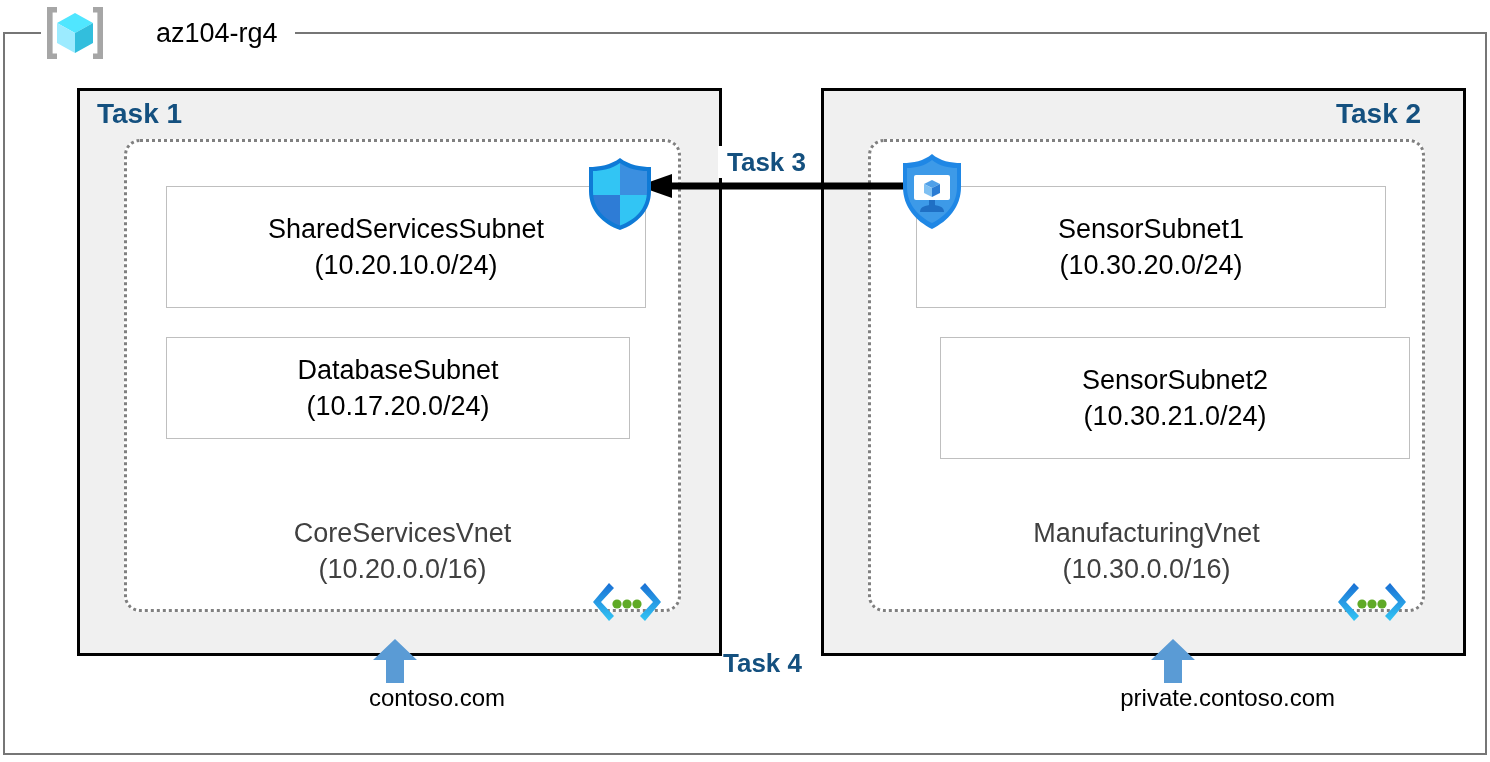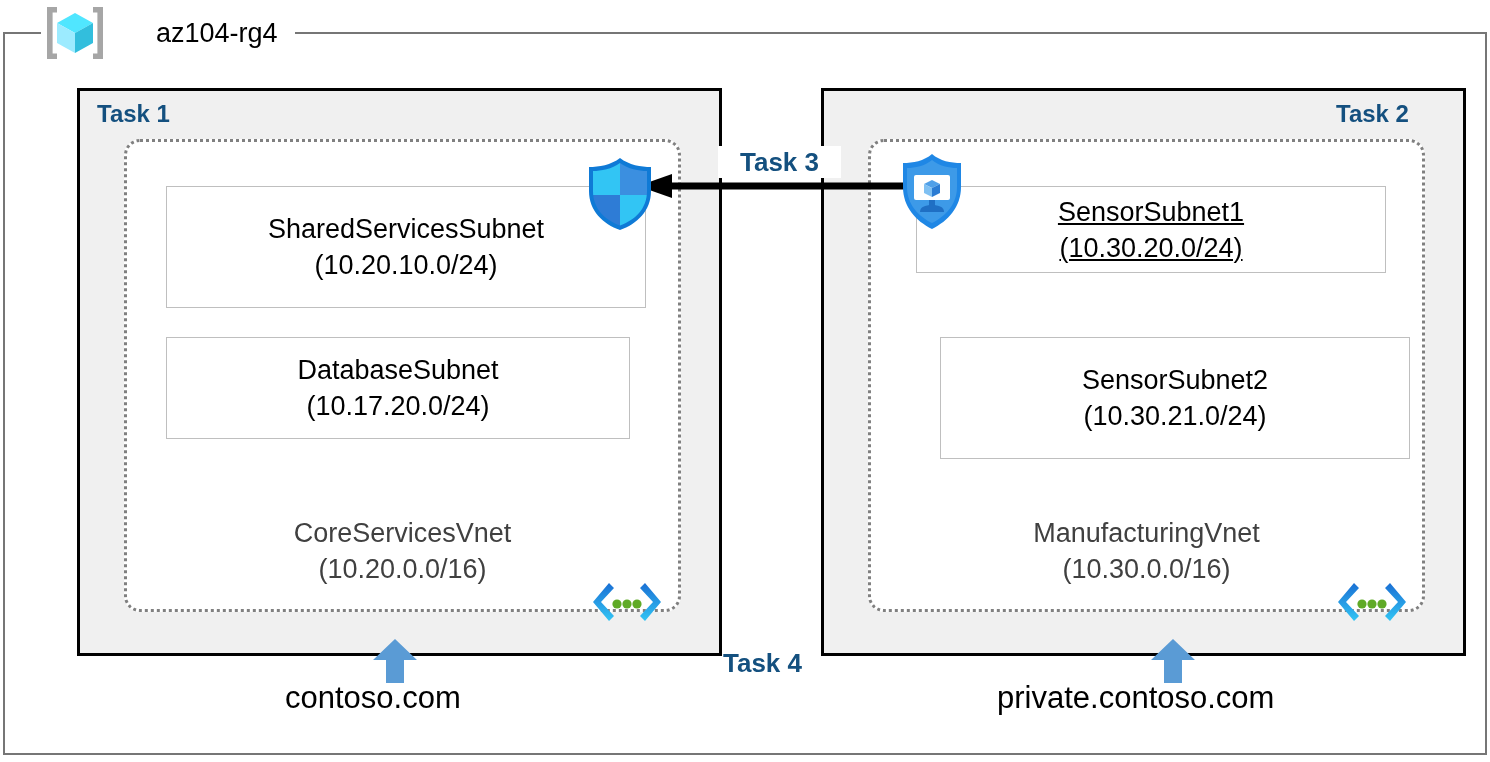--- a/index.html
+++ b/index.html
@@ -42,21 +42,21 @@
     position:absolute;
     box-sizing:border-box;
     background:#f0f0f0;
     border:3px solid #000000;
   }
   #task1-box{left:77px;top:88px;width:645px;height:568px;}
   #task2-box{left:821px;top:88px;width:645px;height:568px;}
 
   .task-label{
     position:absolute;
-    font-weight:bold;font-size:24px;color:#14507f;
+    font-weight:bold;font-size:28px;color:#14507f;
     line-height:32px;white-space:nowrap;
   }
   #task1-label{left:97px;top:98px;}
   #task2-label{left:1336px;top:98px;}
 
   
   .vnet-box{
     position:absolute;
     box-sizing:border-box;
     background:#ffffff;
@@ -80,53 +80,53 @@
     box-sizing:border-box;
     background:#ffffff;
     border:1px solid #bfbfbf;
     display:flex;flex-direction:column;
     align-items:center;justify-content:center;
     font-size:27px;color:#000000;line-height:36px;
     white-space:nowrap;
   }
   #subnet-shared{left:166px;top:186px;width:480px;height:122px;}
   #subnet-database{left:166px;top:337px;width:464px;height:102px;}
-  #subnet-sensor1{left:916px;top:186px;width:470px;height:87px;text-decoration:underline;}
+  #subnet-sensor1{left:916px;top:186px;width:470px;height:122px;}
   #subnet-sensor2{left:916px;top:337px;width:470px;height:122px;margin-left:24px;}
 
   
   .vnet-glyph{position:absolute;width:70px;height:46px;}
   #vnet1-glyph{left:592px;top:581px;}
   #vnet2-glyph{left:1337px;top:581px;}
 
   
   #firewall-icon{position:absolute;left:583px;top:155px;width:74px;height:78px;}
   #bastion-icon{position:absolute;left:897px;top:152px;width:70px;height:80px;}
 
   
   #peer-arrow{position:absolute;left:638px;top:173px;width:278px;height:26px;}
   #task3-label{
     position:absolute;left:718px;top:146px;
-    background:#ffffff;padding:0 22px;
+    background:#ffffff;padding:0 9px;
     font-weight:bold;font-size:26px;color:#14507f;line-height:32px;
     white-space:nowrap;
   }
 
   
   #task4-label{
     position:absolute;left:723px;top:647px;
     font-weight:bold;font-size:26px;color:#14507f;line-height:32px;
     white-space:nowrap;
   }
   .dns-arrow{position:absolute;width:46px;height:46px;}
   #dns1-arrow{left:372px;top:638px;}
   #dns2-arrow{left:1150px;top:638px;}
   .dns-label{
-    position:absolute;font-size:31px;color:#000000;line-height:40px;
-    white-space:nowrap;text-align:left;
+    position:absolute;font-size:24px;color:#000000;line-height:40px;
+    white-space:nowrap;text-align:right;
   }
   #dns1-label{left:285px;top:678px;width:220px;}
   #dns2-label{left:997px;top:678px;width:338px;}
 </style>
 </head>
 <body>
 
 <div id="stage">
 
   <div class="rg-top-left"></div>

